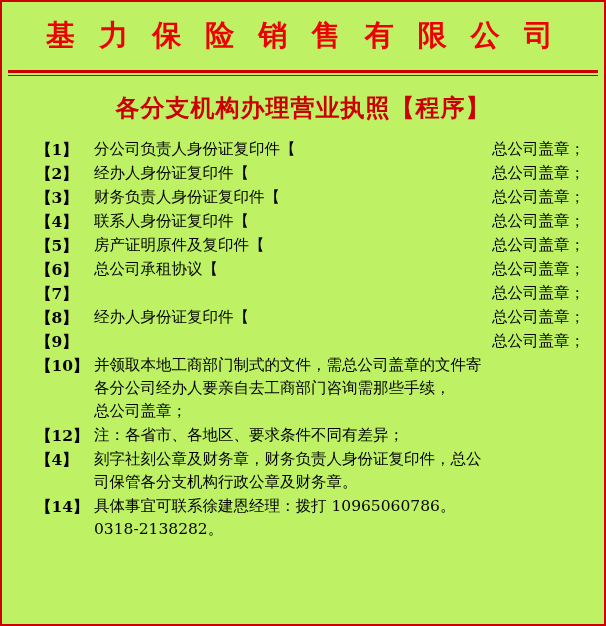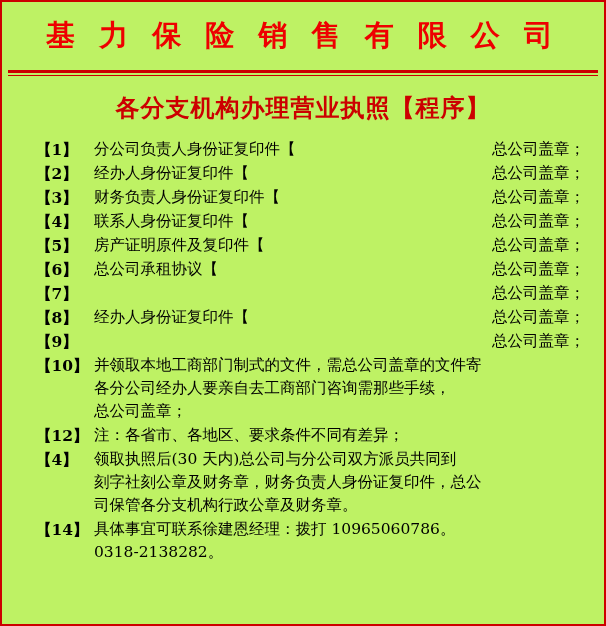--- a/index.html
+++ b/index.html
@@ -195,21 +195,20 @@
     <div class="item item-multiline">
       <div class="item-num">【12】</div>
       <div class="item-body">
         <div class="line">注：各省市、各地区、要求条件不同有差异；</div>
       </div>
     </div>
 
     <div class="item item-multiline">
       <div class="item-num">【4】</div>
       <div class="item-body">
-        <div class="line">领取执照后(30 天内)总公司与分公司双方派员共同到</div>
         <div class="line">刻字社刻公章及财务章，财务负责人身份证复印件，总公</div>
         <div class="line">司保管各分支机构行政公章及财务章。</div>
       </div>
     </div>
 
     <div class="item item-multiline">
       <div class="item-num">【14】</div>
       <div class="item-body">
         <div class="line">具体事宜可联系徐建恩经理：拨打 10965060786。</div>
         <div class="line">0318-2138282。</div>

